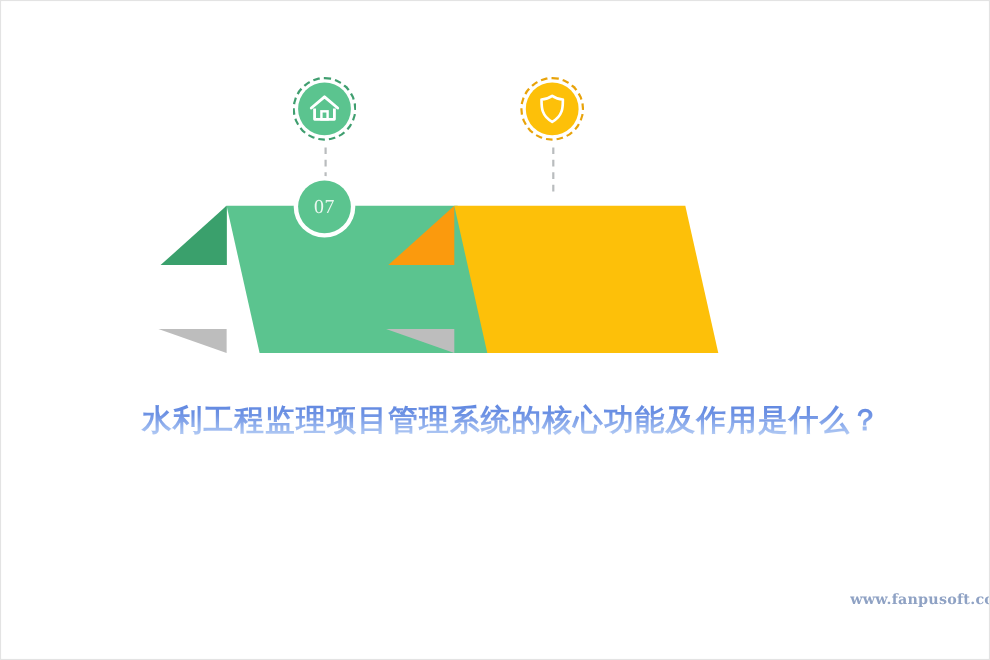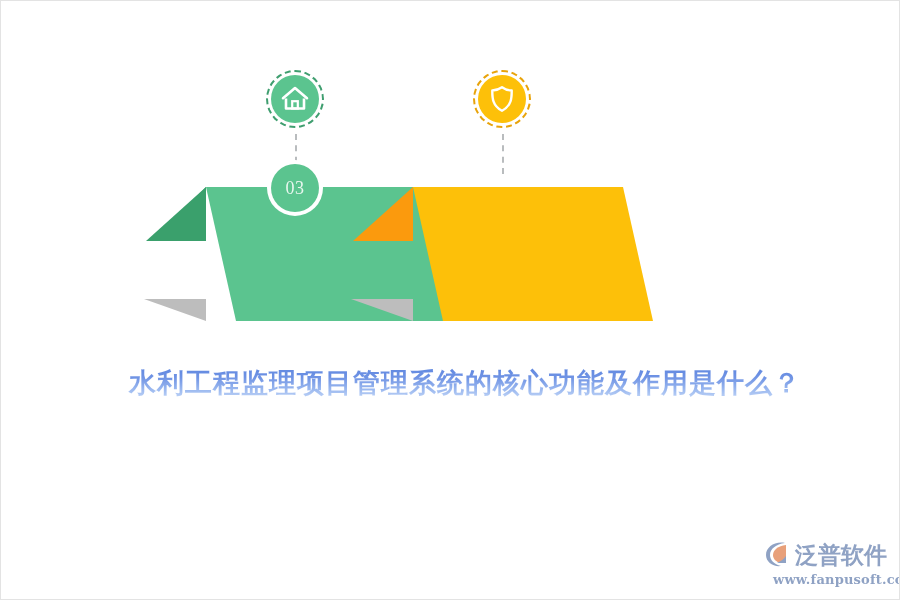--- a/index.html
+++ b/index.html
@@ -199,21 +199,21 @@
         <div class="icon-disc">
           <svg width="28" height="26" viewBox="0 0 28 26" xmlns="http://www.w3.org/2000/svg">
             <path d="M2 12.2 L14 2 L26 12.2" fill="none" stroke="#ffffff" stroke-width="2.6" stroke-linecap="round" stroke-linejoin="round"></path>
             <path d="M5 12.6 L5 22.5 L23 22.5 L23 12.6" fill="none" stroke="#ffffff" stroke-width="2.6" stroke-linejoin="round"></path>
             <rect x="11.2" y="15.2" width="5.6" height="7.3" fill="none" stroke="#ffffff" stroke-width="2.2"></rect>
           </svg>
         </div>
       </div>
 
       <div class="badge">
-        <span>03</span>
+        <span>07</span>
       </div>
 
     </div>
 
     <div class="node node-03">
 
       <div class="ribbon">
         <svg width="420" height="150" viewBox="0 0 420 150" xmlns="http://www.w3.org/2000/svg">
           <polygon points="120,118 120,140 58,118" fill="#bdbdbd"></polygon>
           <polygon points="120,6 120,60 60,60 120,6" fill="#fb9a0d"></polygon>
@@ -232,26 +232,16 @@
       </div>
 
 
     </div>
 
   </div>
 
   <div class="title">水利工程监理项目管理系统的核心功能及作用是什么？</div>
 
   <div class="logo">
-    <div class="logo-row">
-      <div class="logo-mark">
-        <svg width="30" height="30" viewBox="0 0 30 30" xmlns="http://www.w3.org/2000/svg">
-          <path d="M22 4 C12 2 3 8 3 16 C3 23 10 28 18 27 C11 25 7 21 7 16 C7 10 13 5 22 4 Z" fill="#8fa2c4"></path>
-          <path d="M23 6 C15 7 10 11 10 16 C10 20 13 23 18 24 L23 24 L23 6 Z" fill="#e8a07a"></path>
-          <path d="M23 17 L23 24 L14 24 C18 22 21 20 23 17 Z" fill="#8fa2c4"></path>
-        </svg>
-      </div>
-      <div class="logo-word">泛普软件</div>
-    </div>
     <div class="logo-url">www.fanpusoft.com</div>
   </div>
 
 </div>
 
 </body></html>

